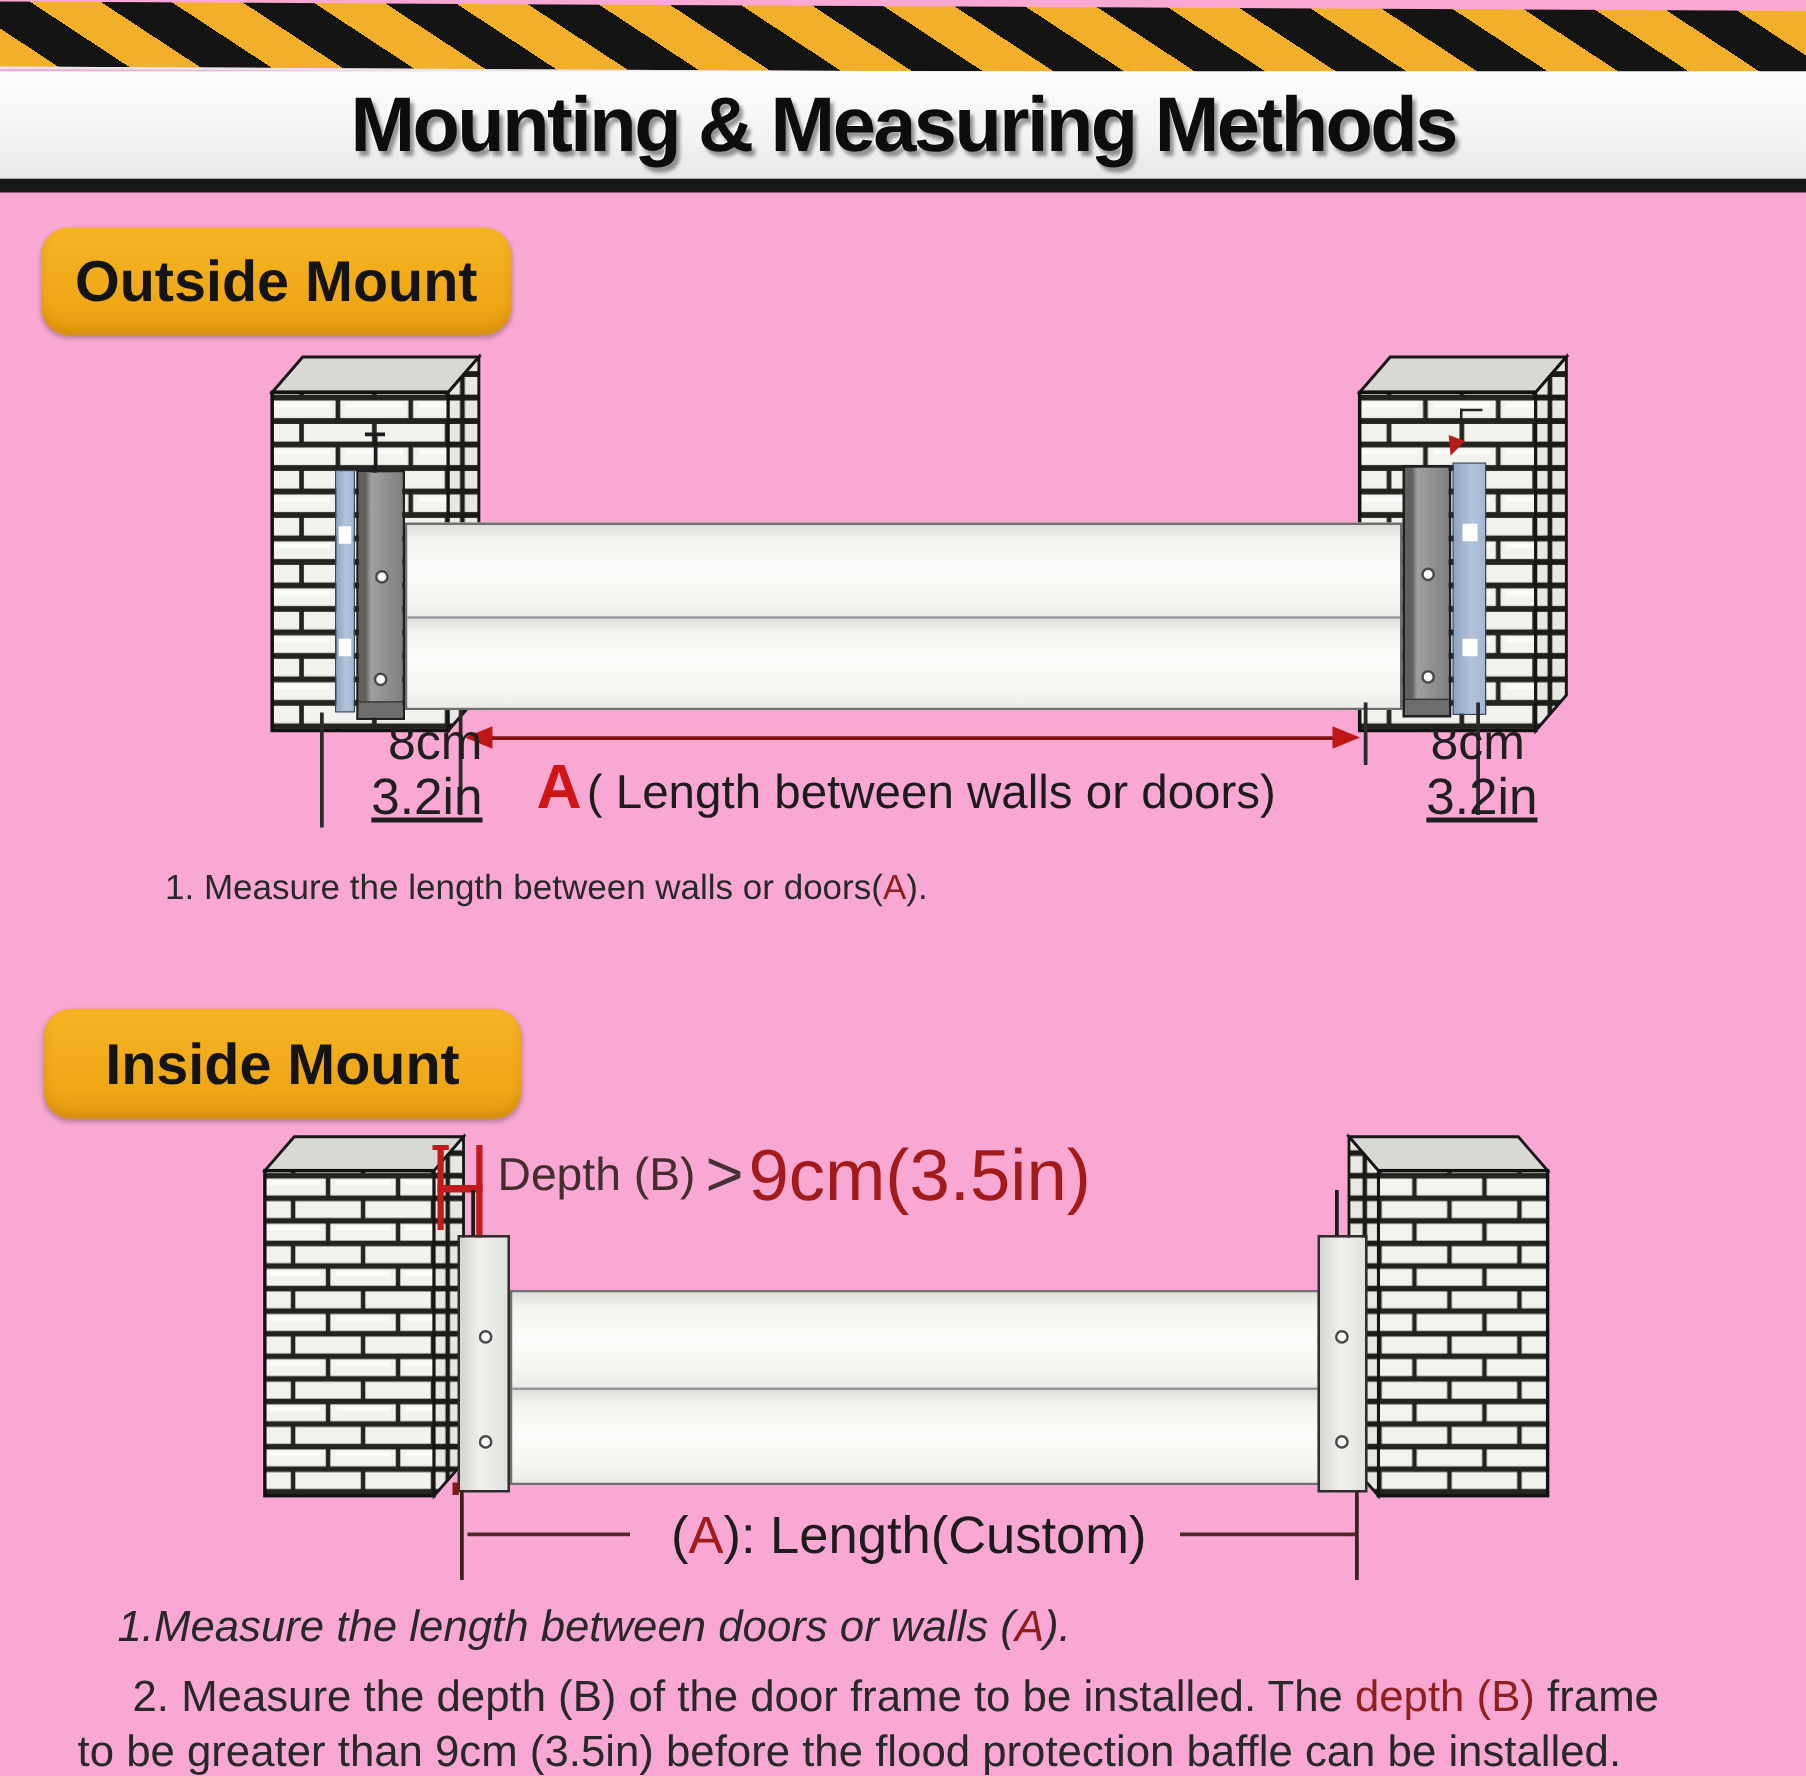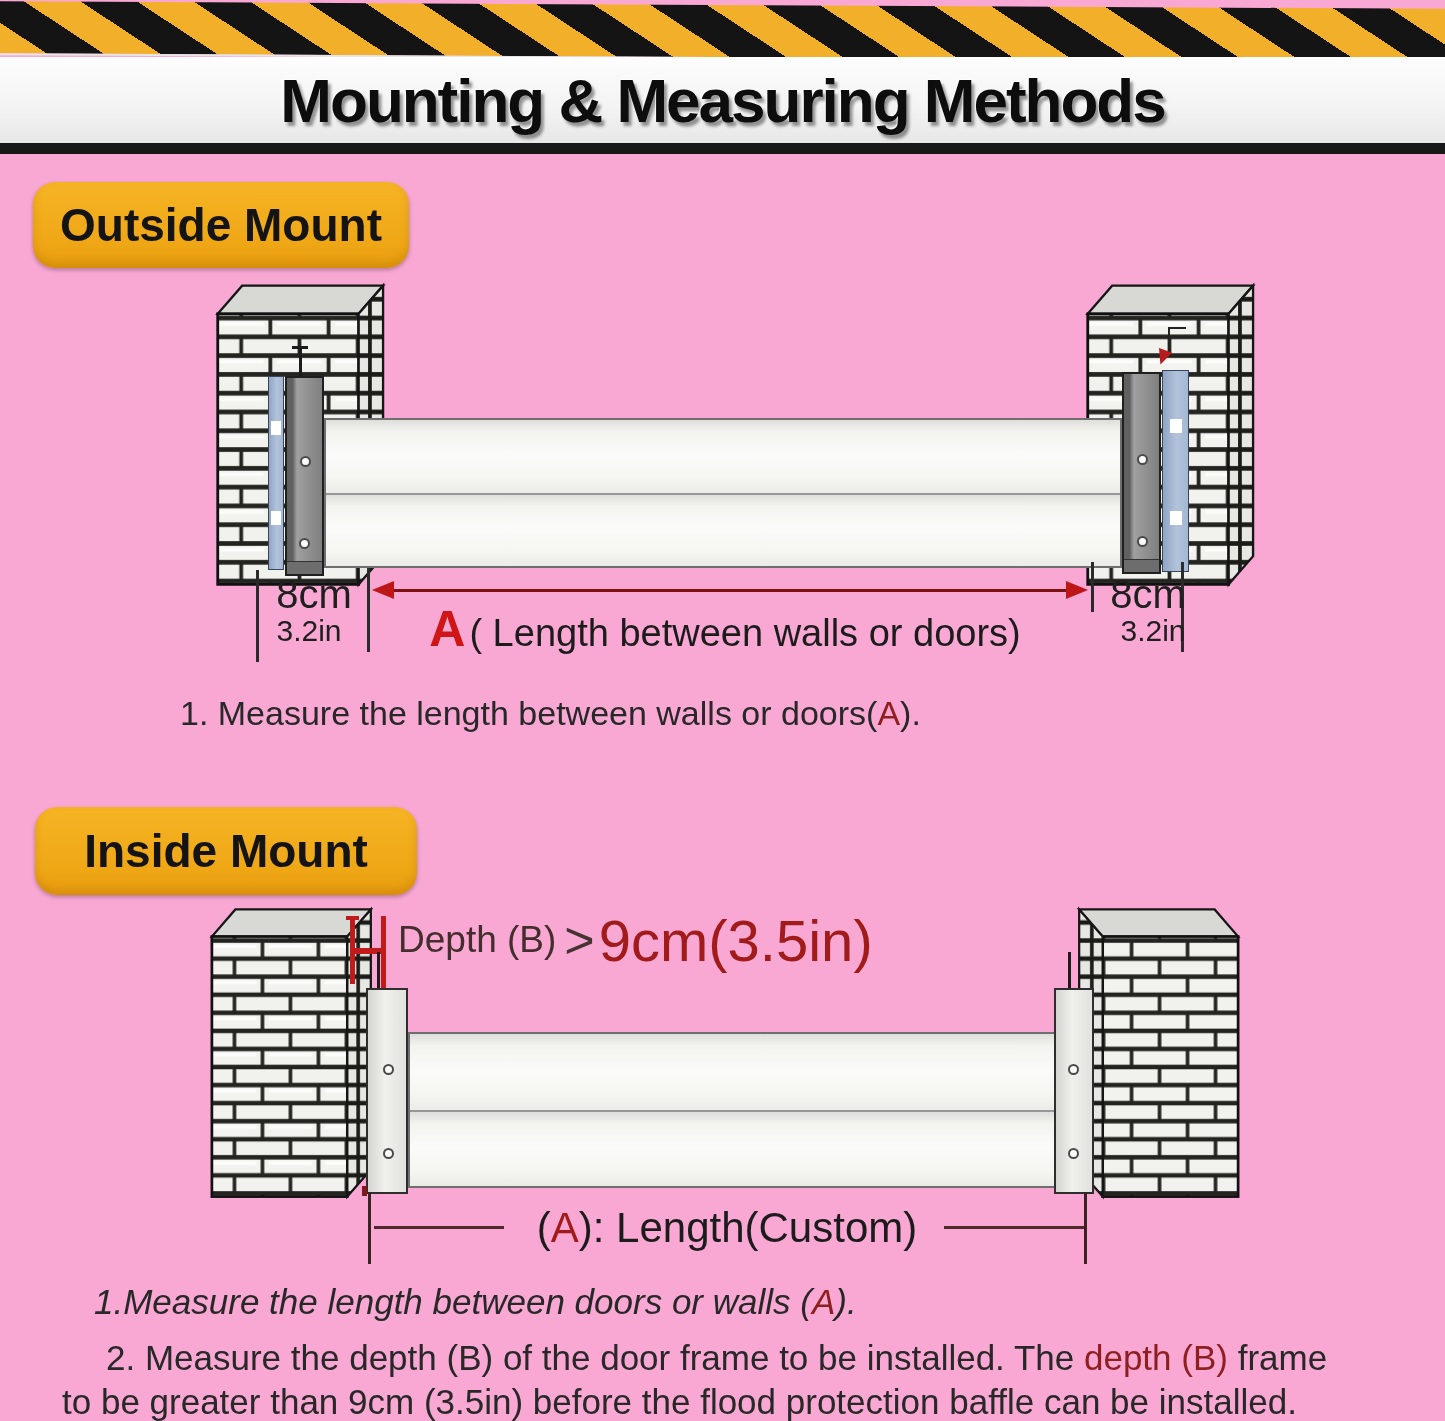--- a/index.html
+++ b/index.html
@@ -56,27 +56,27 @@
   .antcap{background:#1c1c1c;height:3px;}
 
   
   .tick{background:#2b2b2b;width:2.5px;}
   .dimline{height:3px;background:#7e1212;}
   .arrowhead{width:0;height:0;border-top:9px solid transparent;border-bottom:9px solid transparent;}
   .ah-left{border-right:22px solid #bd1717;}
   .ah-right{border-left:22px solid #bd1717;}
   .dimseg{height:3px;background:#4e2a2a;}
 
-  .dimtext{font-size:40px;color:#1f1f1f;text-align:center;white-space:nowrap;}
-  .dimtext.small{font-size:30px;}
+  .dimtext{font-size:40px;color:#1f1f1f;text-align:right;white-space:nowrap;margin-left:20px;}
+  .dimtext.small{font-size:41px;text-decoration:underline;}
   .spanlabel{display:flex;align-items:baseline;justify-content:center;white-space:nowrap;}
   .bigA{font-size:50px;font-weight:800;color:#cf1515;margin-right:4px;}
   .ltext{font-size:38px;color:#1c1c1c;}
 
-  .step{font-size:34px;color:#282828;white-space:nowrap;margin-left:48px;}
+  .step{font-size:28px;color:#282828;white-space:nowrap;}
   .step .hl{color:#8e1f1f;}
   .step2{font-size:35px;color:#282828;white-space:nowrap;}
   .step2 .hl{color:#8e1f1f;}
 
   
   .redH{position:absolute;}
   .redH div{position:absolute;background:#c01a1a;}
   .depthlabel{display:flex;align-items:center;white-space:nowrap;}
   .depth-pre{font-size:37px;color:#442d2d;}
   .depth-gt{font-size:52px;color:#463232;margin:0 4px 0 8px;line-height:1;}

